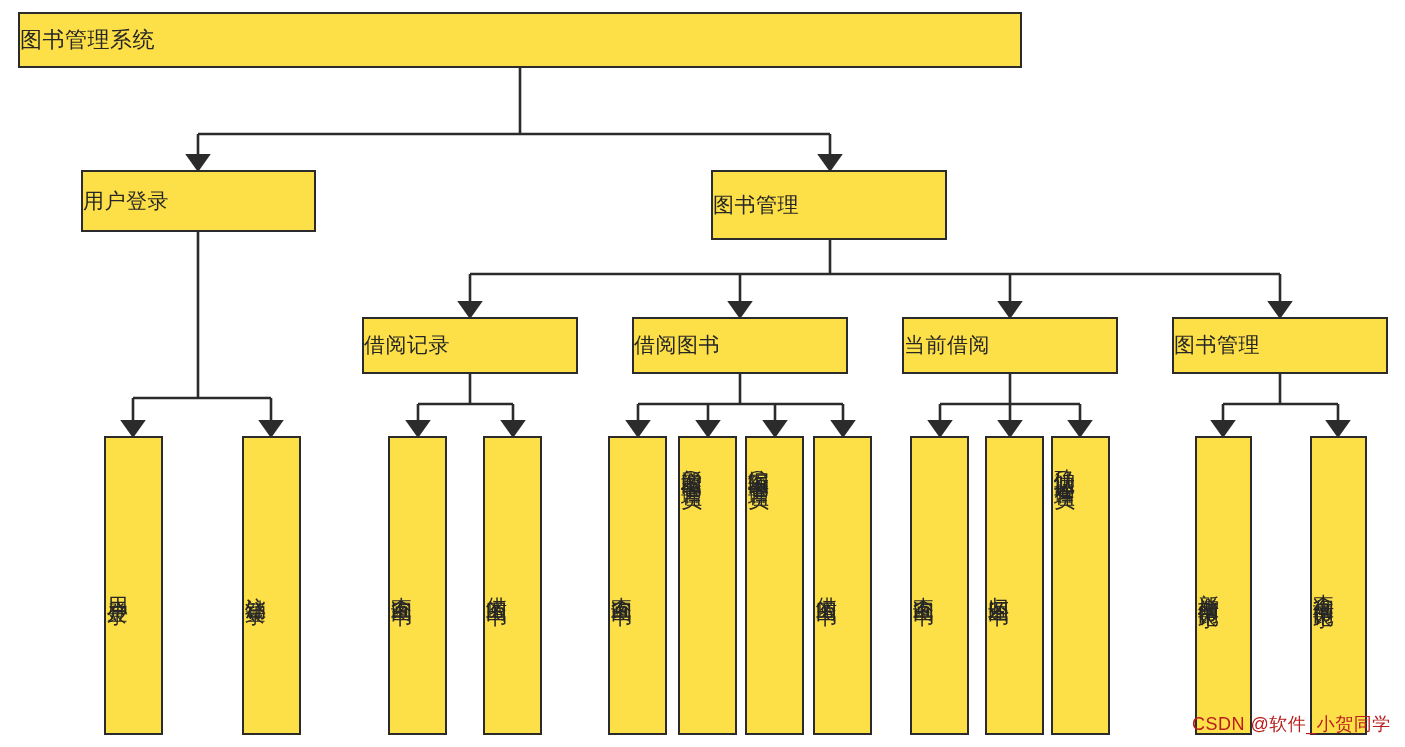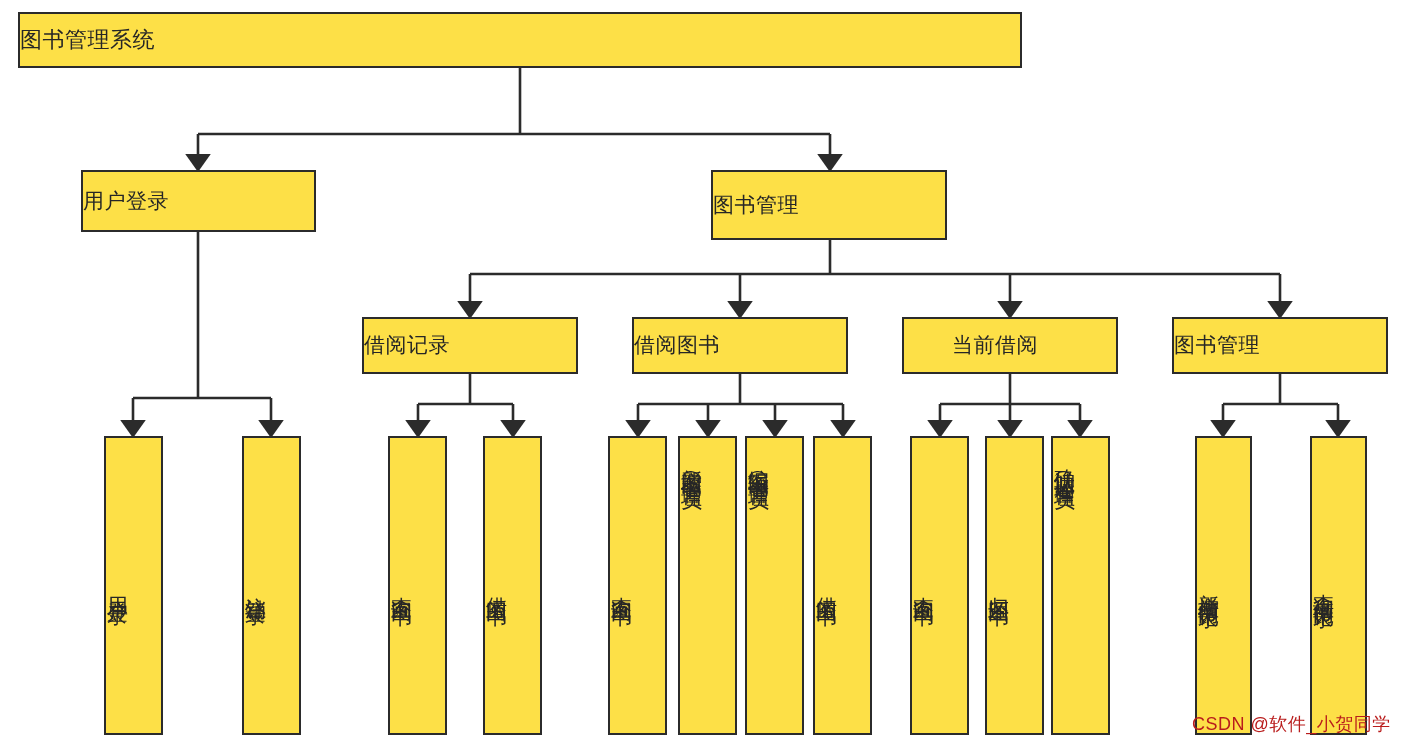--- a/index.html
+++ b/index.html
@@ -129,21 +129,21 @@
   <div class="node h-node" style="left:711px;top:170px;width:236px;height:70px;">
     <span class="lbl">图书管理</span>
   </div>
 
   <div class="node h-node" style="left:362px;top:317px;width:216px;height:57px;">
     <span class="lbl">借阅记录</span>
   </div>
   <div class="node h-node" style="left:632px;top:317px;width:216px;height:57px;">
     <span class="lbl">借阅图书</span>
   </div>
-  <div class="node h-node" style="left:902px;top:317px;width:216px;height:57px;padding-left:48px;">
+  <div class="node h-node" style="left:902px;top:317px;width:216px;height:57px;">
     <span class="lbl">当前借阅</span>
   </div>
   <div class="node h-node" style="left:1172px;top:317px;width:216px;height:57px;">
     <span class="lbl">图书管理</span>
   </div>
 
   <div class="node v-node vcenter" style="left:104px;top:436px;width:59px;height:299px;">
     <span class="lbl">用户登录</span>
   </div>
   <div class="node v-node vcenter" style="left:242px;top:436px;width:59px;height:299px;">

